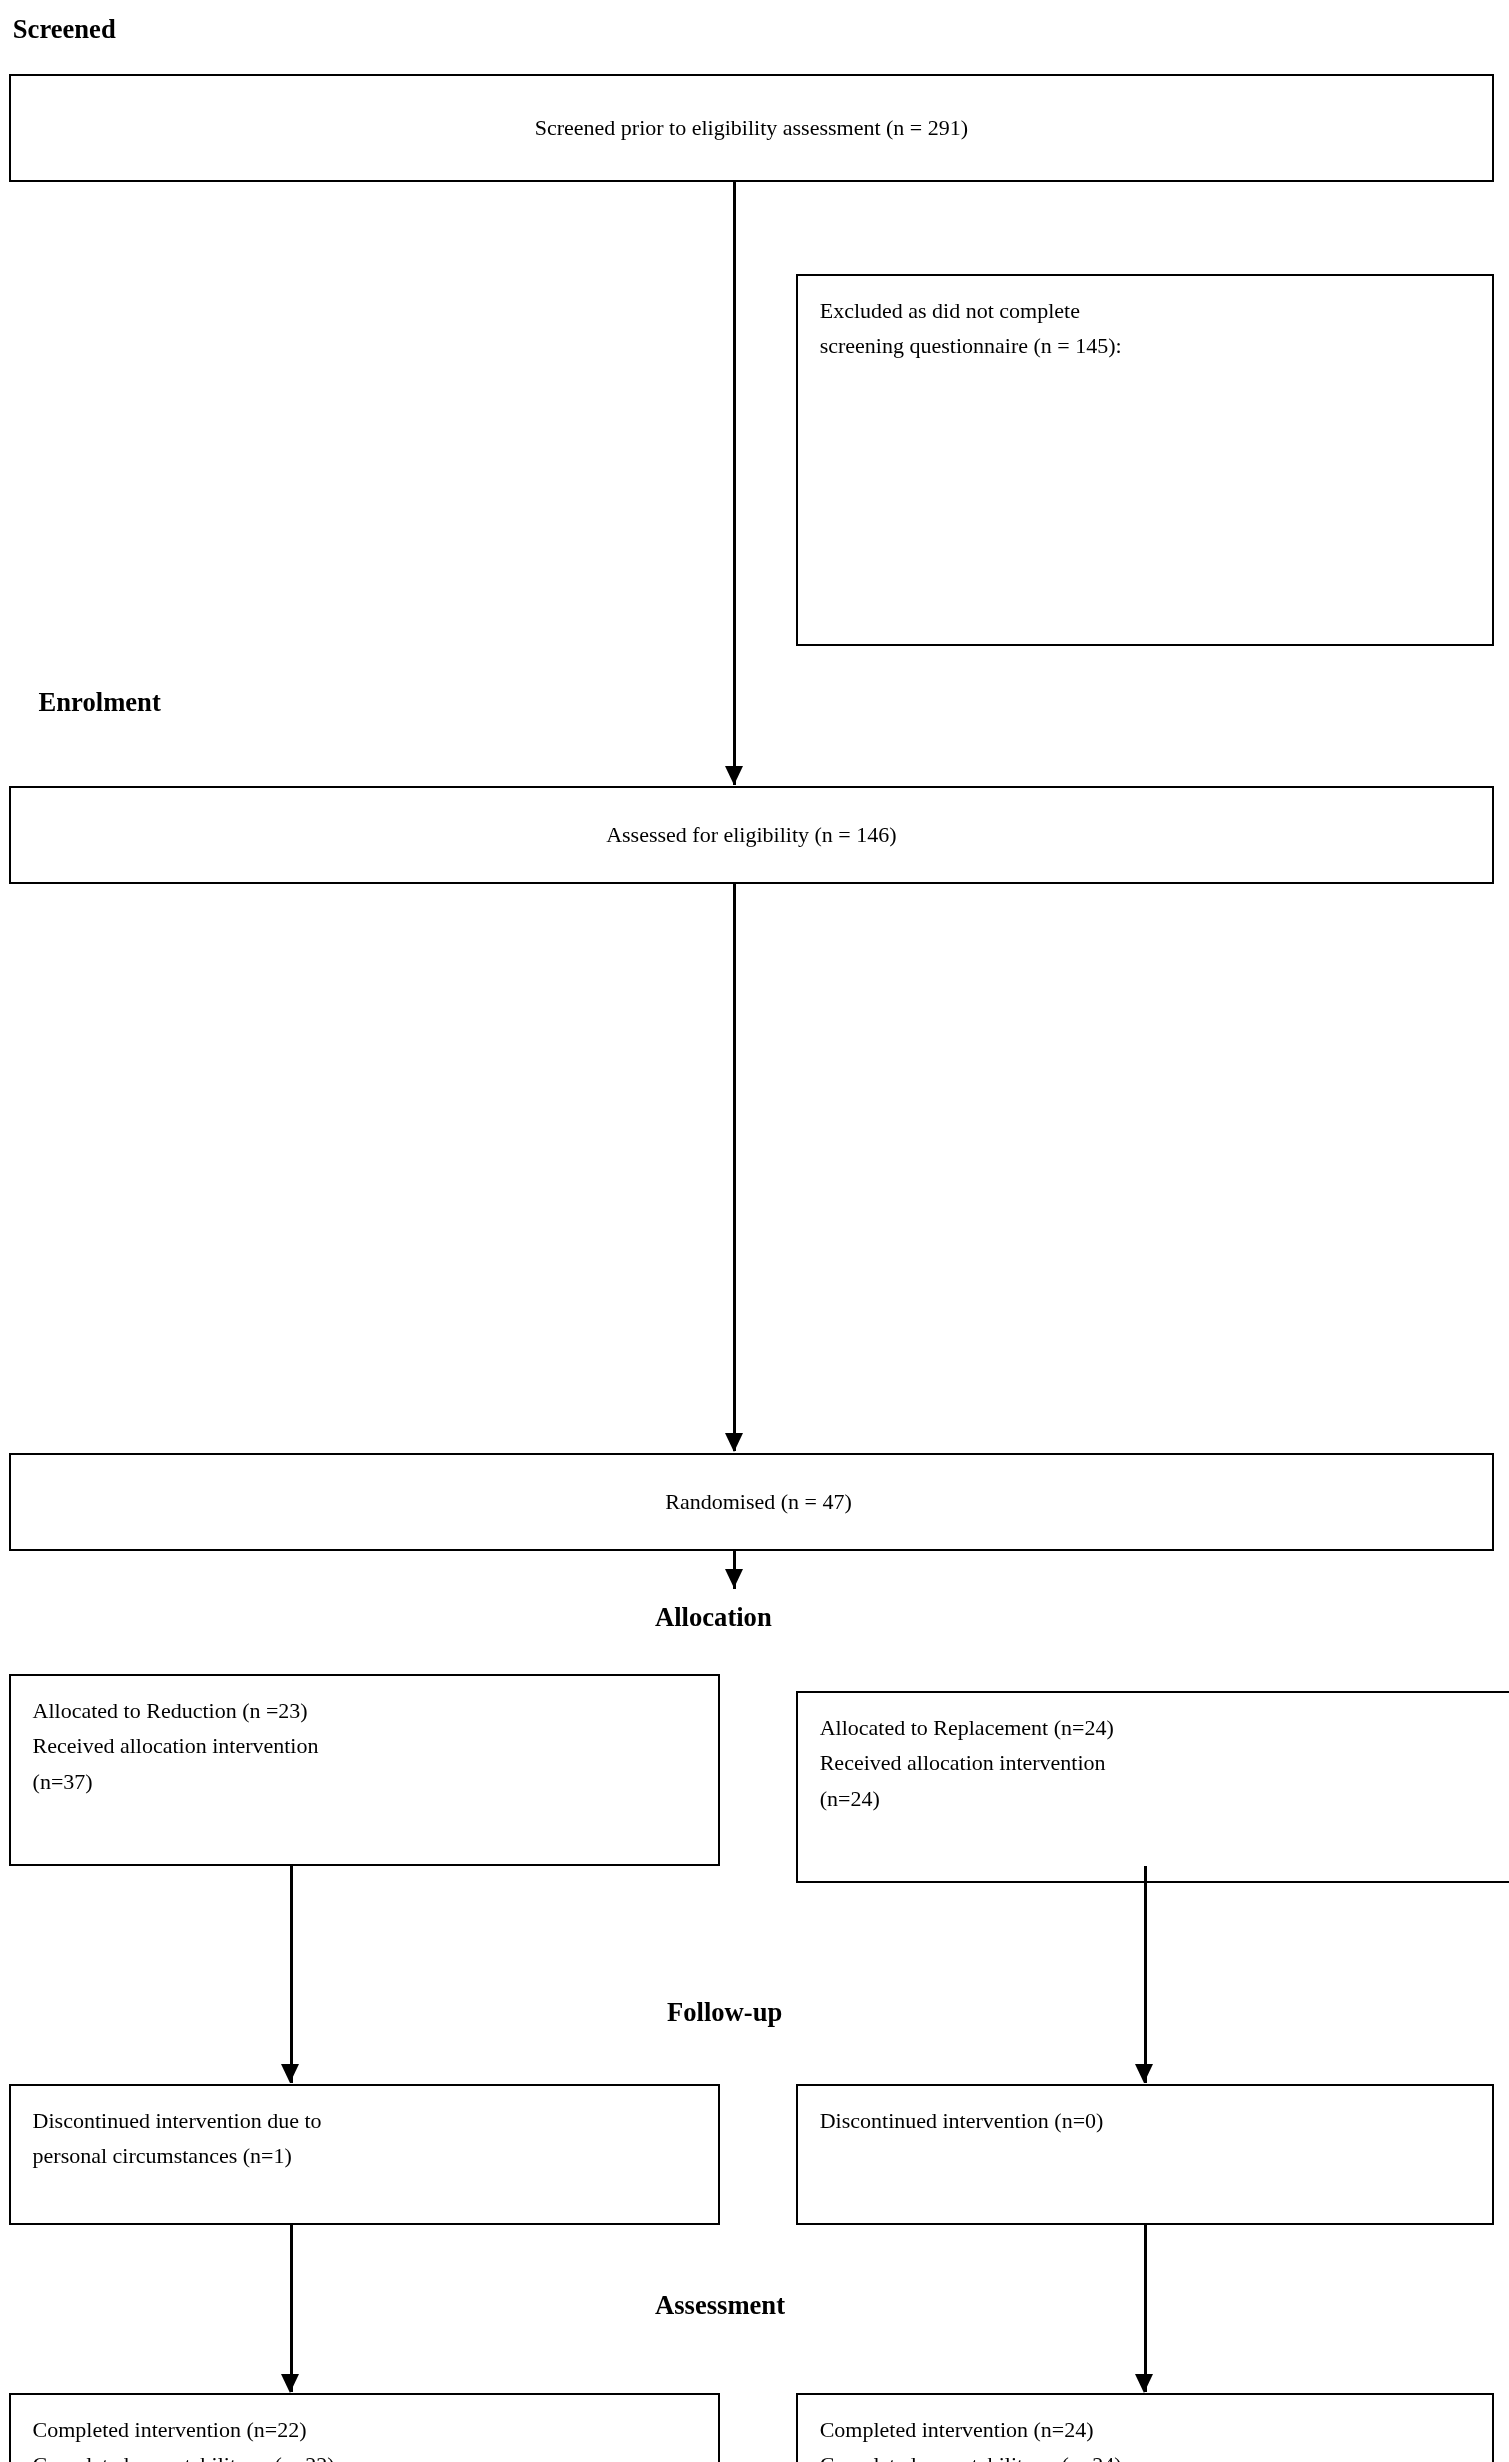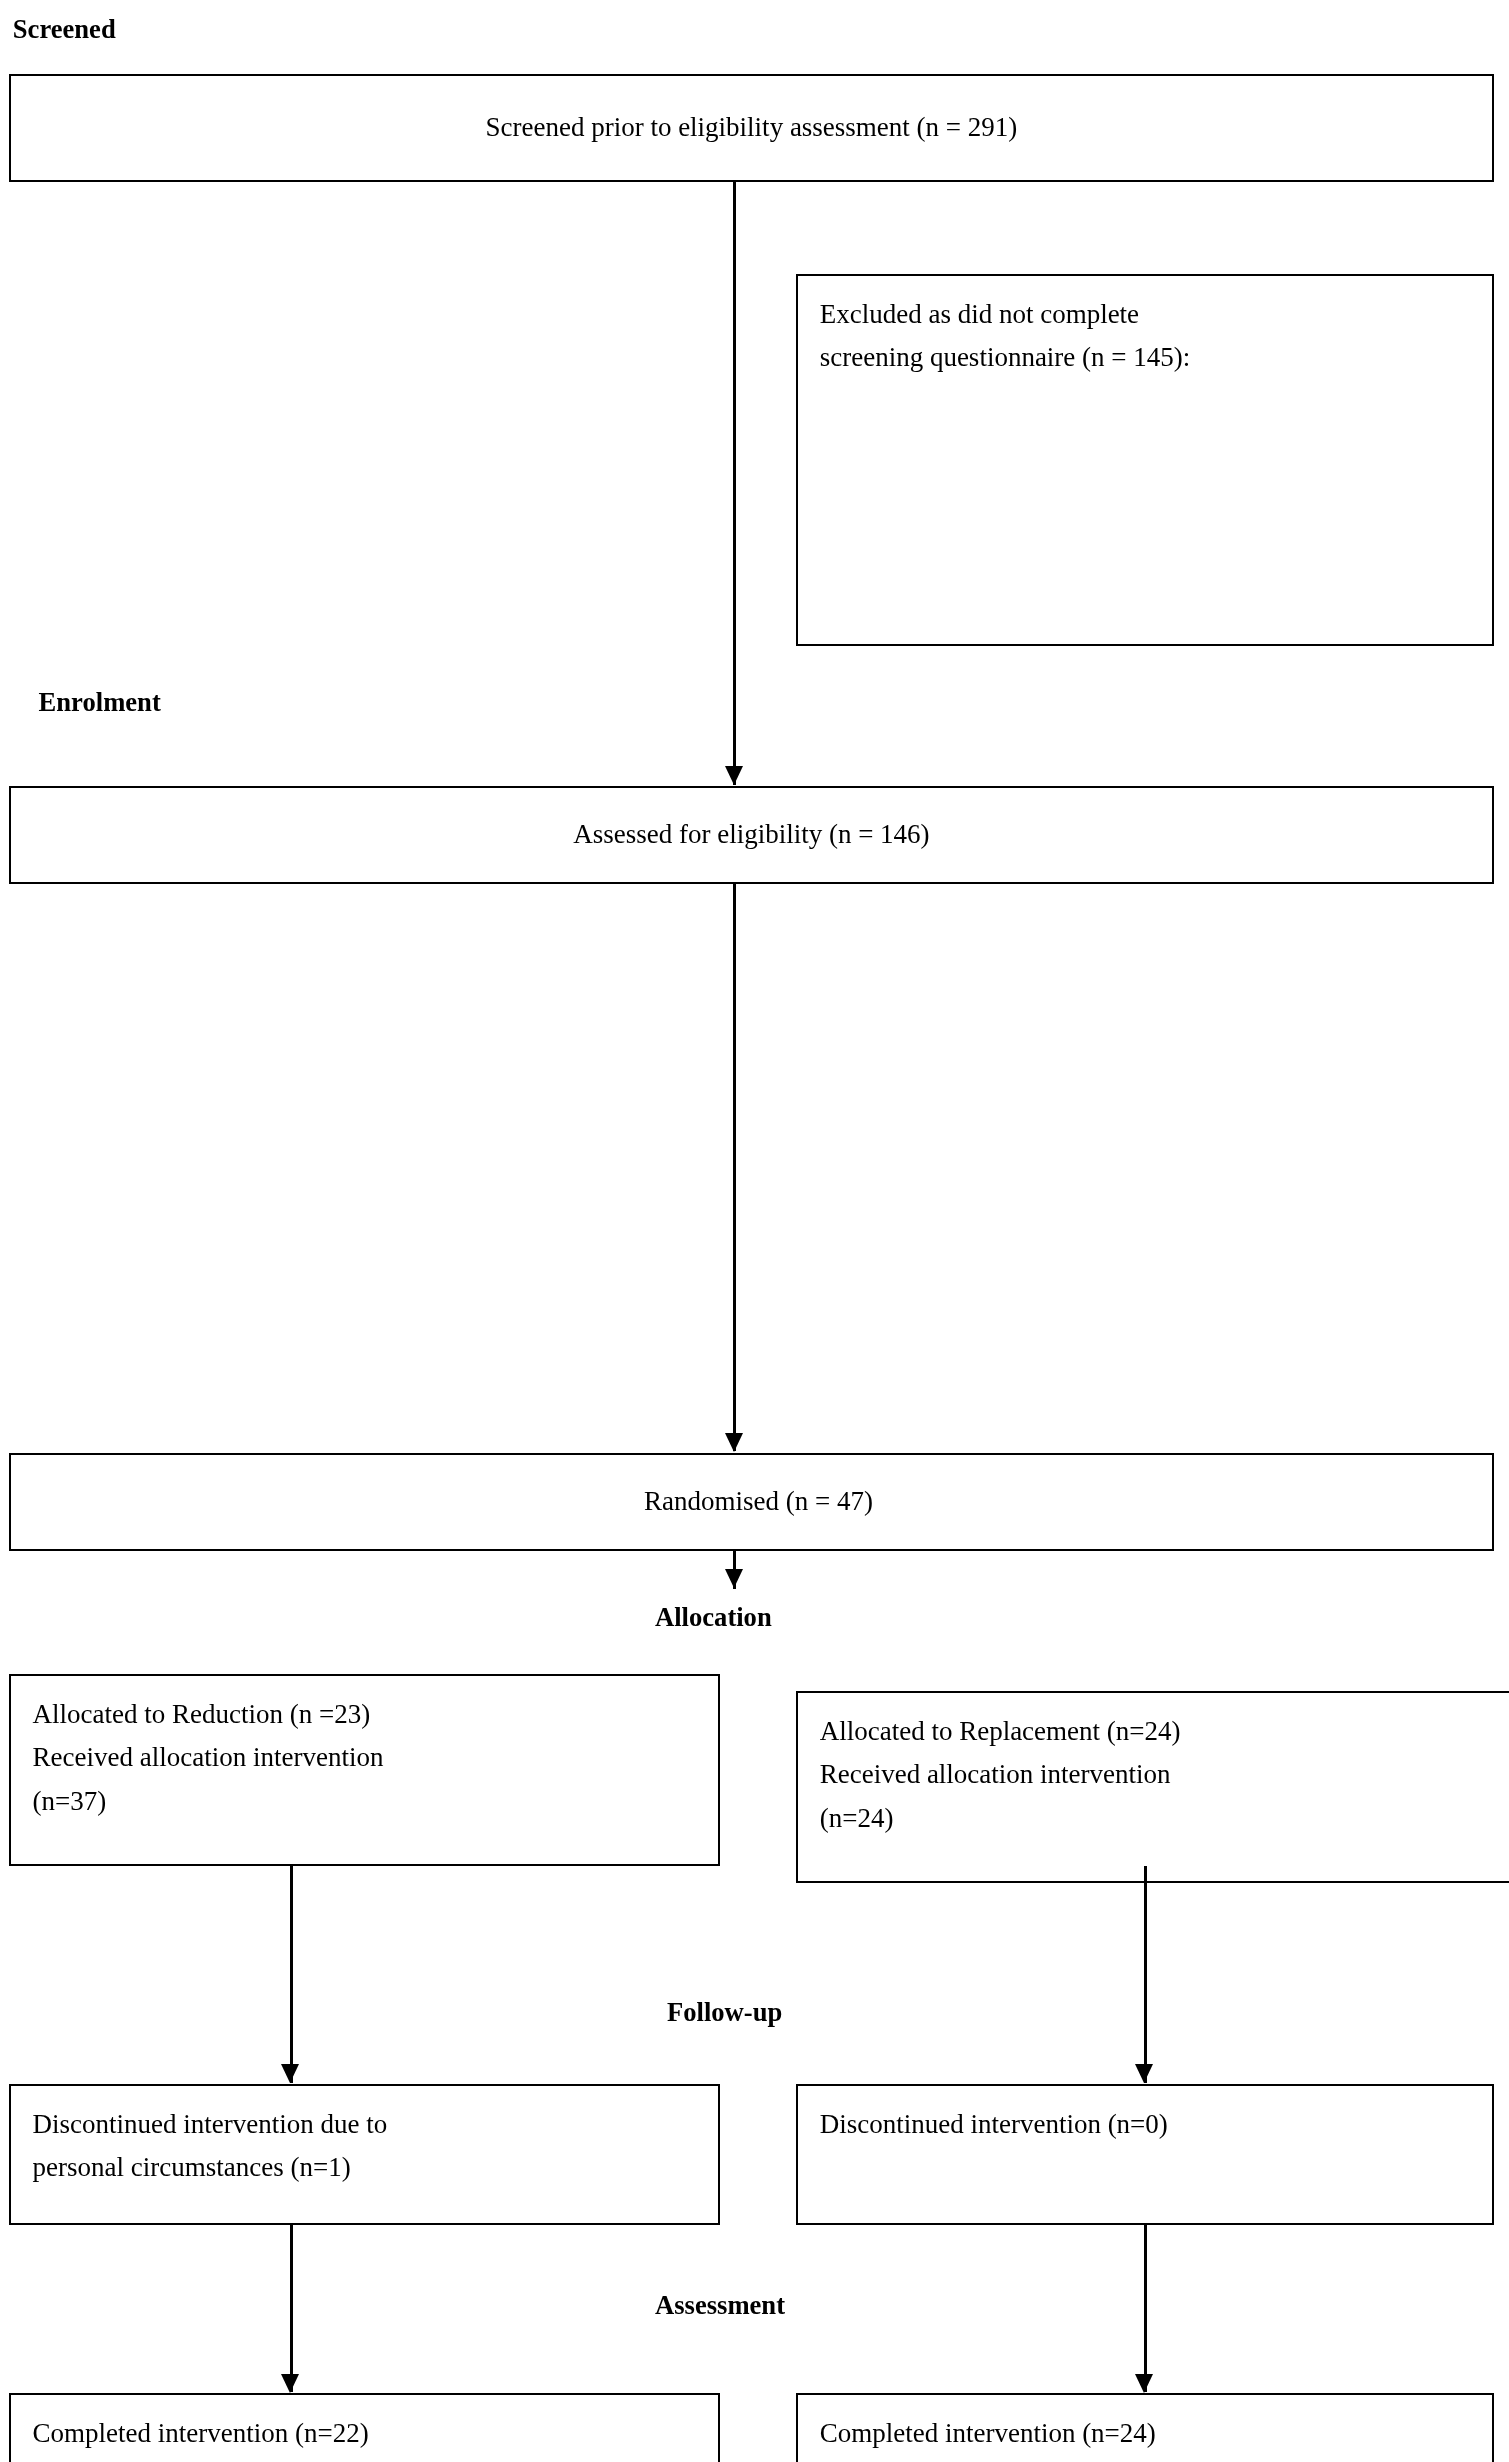--- a/index.html
+++ b/index.html
@@ -28,21 +28,21 @@
     white-space: nowrap;
   }
 
   
   .box {
     position: absolute;
     background: #ffffff;
     border: 2px solid #000000;
     padding: 16.7px 21.7px;
     color: #000000;
-    font-size: 27px;
+    font-size: 22px;
     line-height: 1.62;
   }
   .box.centered   { text-align: center; }
   .box.justified  { text-align: justify; text-align-last: left; hyphens: none; }
   .box.left       { text-align: left; }
 
   .box .line { display: block; }
   .box .line.just {
     text-align: justify;
     text-align-last: left;

